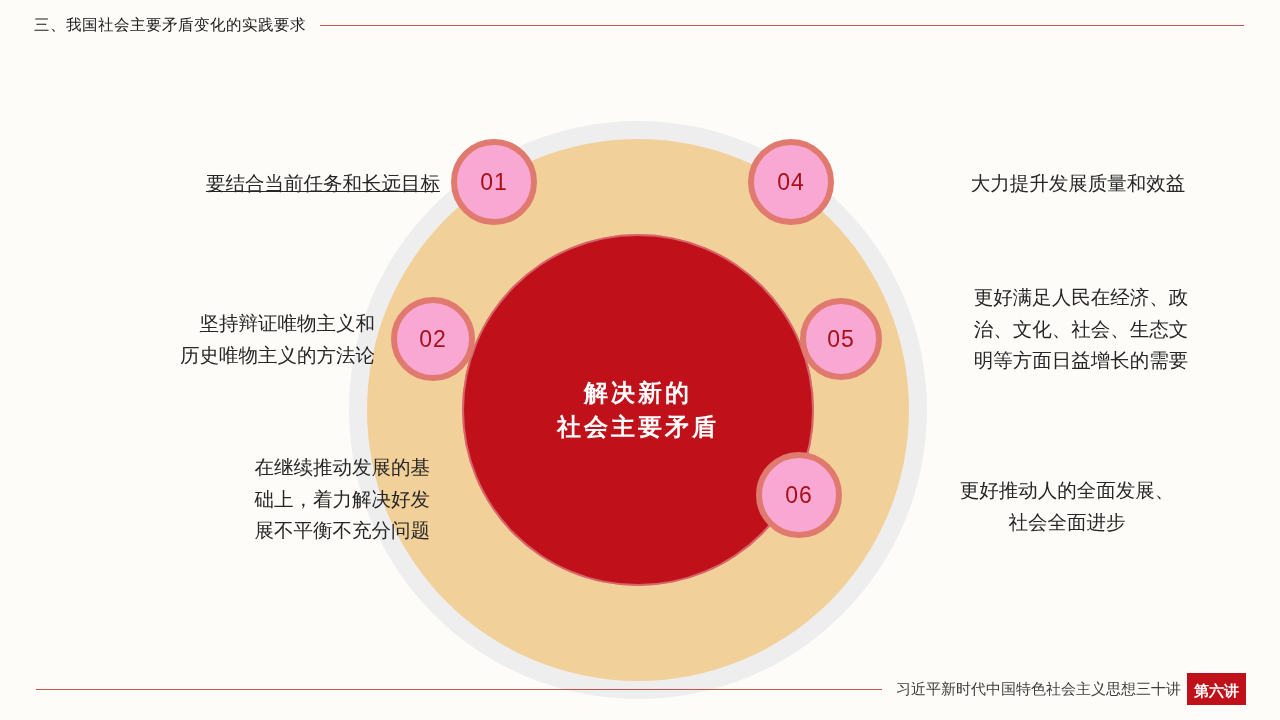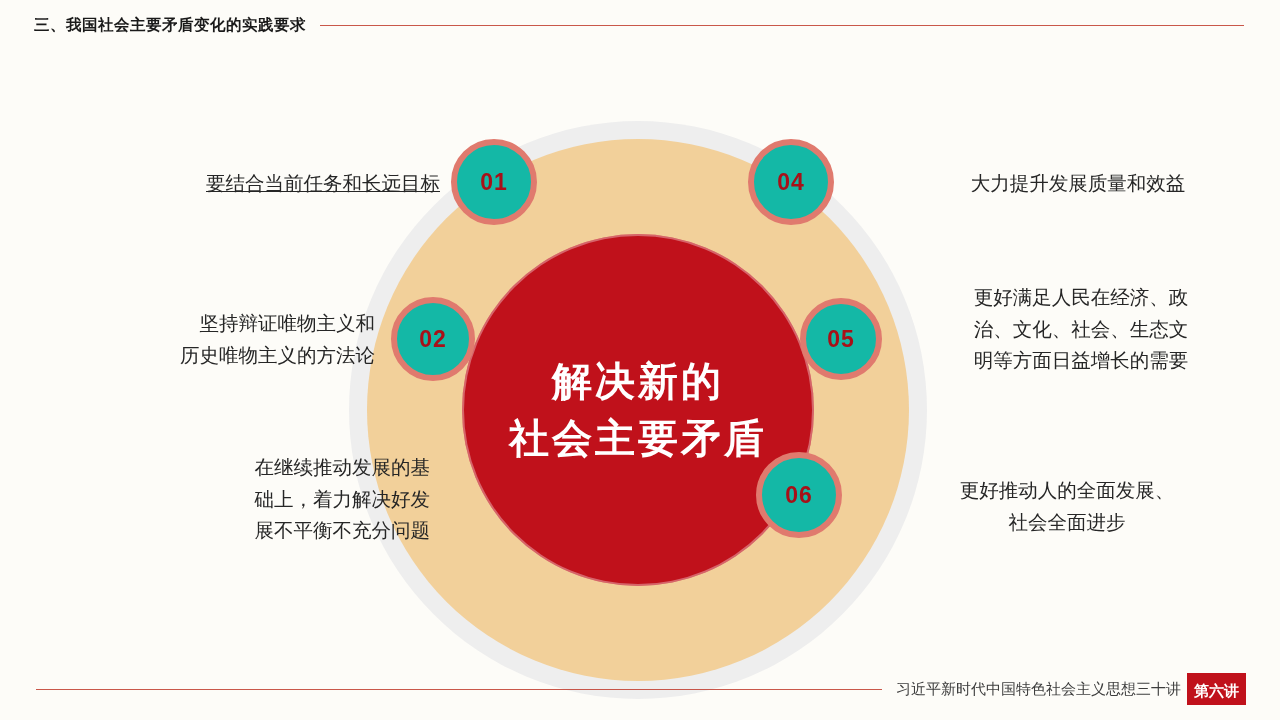--- a/index.html
+++ b/index.html
@@ -21,21 +21,21 @@
     top: 12px;
     left: 0;
     width: 1280px;
     height: 26px;
     display: flex;
     align-items: center;
   }
   .header-title {
     margin-left: 34px;
     font-size: 15.5px;
-    font-weight: bold;
+    font-weight: normal;
     color: #1a1a1a;
     letter-spacing: 0.5px;
     white-space: nowrap;
   }
   .header-rule {
     flex: 1;
     height: 1px;
     background: #c0392b;
     margin-left: 14px;
     margin-right: 36px;
@@ -78,41 +78,41 @@
     border-radius: 50%;
     background: #c0111b;
     display: flex;
     flex-direction: column;
     align-items: center;
     justify-content: center;
     box-shadow: 0 0 0 2px rgba(255,255,255,0.35) inset;
   }
   .core-line {
     color: #ffffff;
-    font-size: 40px;
+    font-size: 24px;
     font-weight: bold;
     letter-spacing: 3px;
     line-height: 1.42;
     text-align: center;
     white-space: nowrap;
   }
 
   
   .node {
     position: absolute;
     border-radius: 50%;
-    background: #14b8a6;
+    background: #f9a8d4;
     border: 6px solid #e07a6e;
     box-sizing: border-box;
     display: flex;
     align-items: center;
     justify-content: center;
     color: #a81018;
     font-size: 23px;
-    font-weight: bold;
+    font-weight: normal;
     letter-spacing: 1px;
     text-align: center;
   }
   .node.n01 { left: 451px; top: 79px;  width: 86px; height: 86px; }
   .node.n02 { left: 391px; top: 237px; width: 84px; height: 84px; }
   .node.n03 { left: 443px; top: 392px; width: 86px; height: 86px; }
   .node.n04 { left: 748px; top: 79px;  width: 86px; height: 86px; }
   .node.n05 { left: 800px; top: 238px; width: 82px; height: 82px; }
   .node.n06 { left: 756px; top: 392px; width: 86px; height: 86px; }
 

